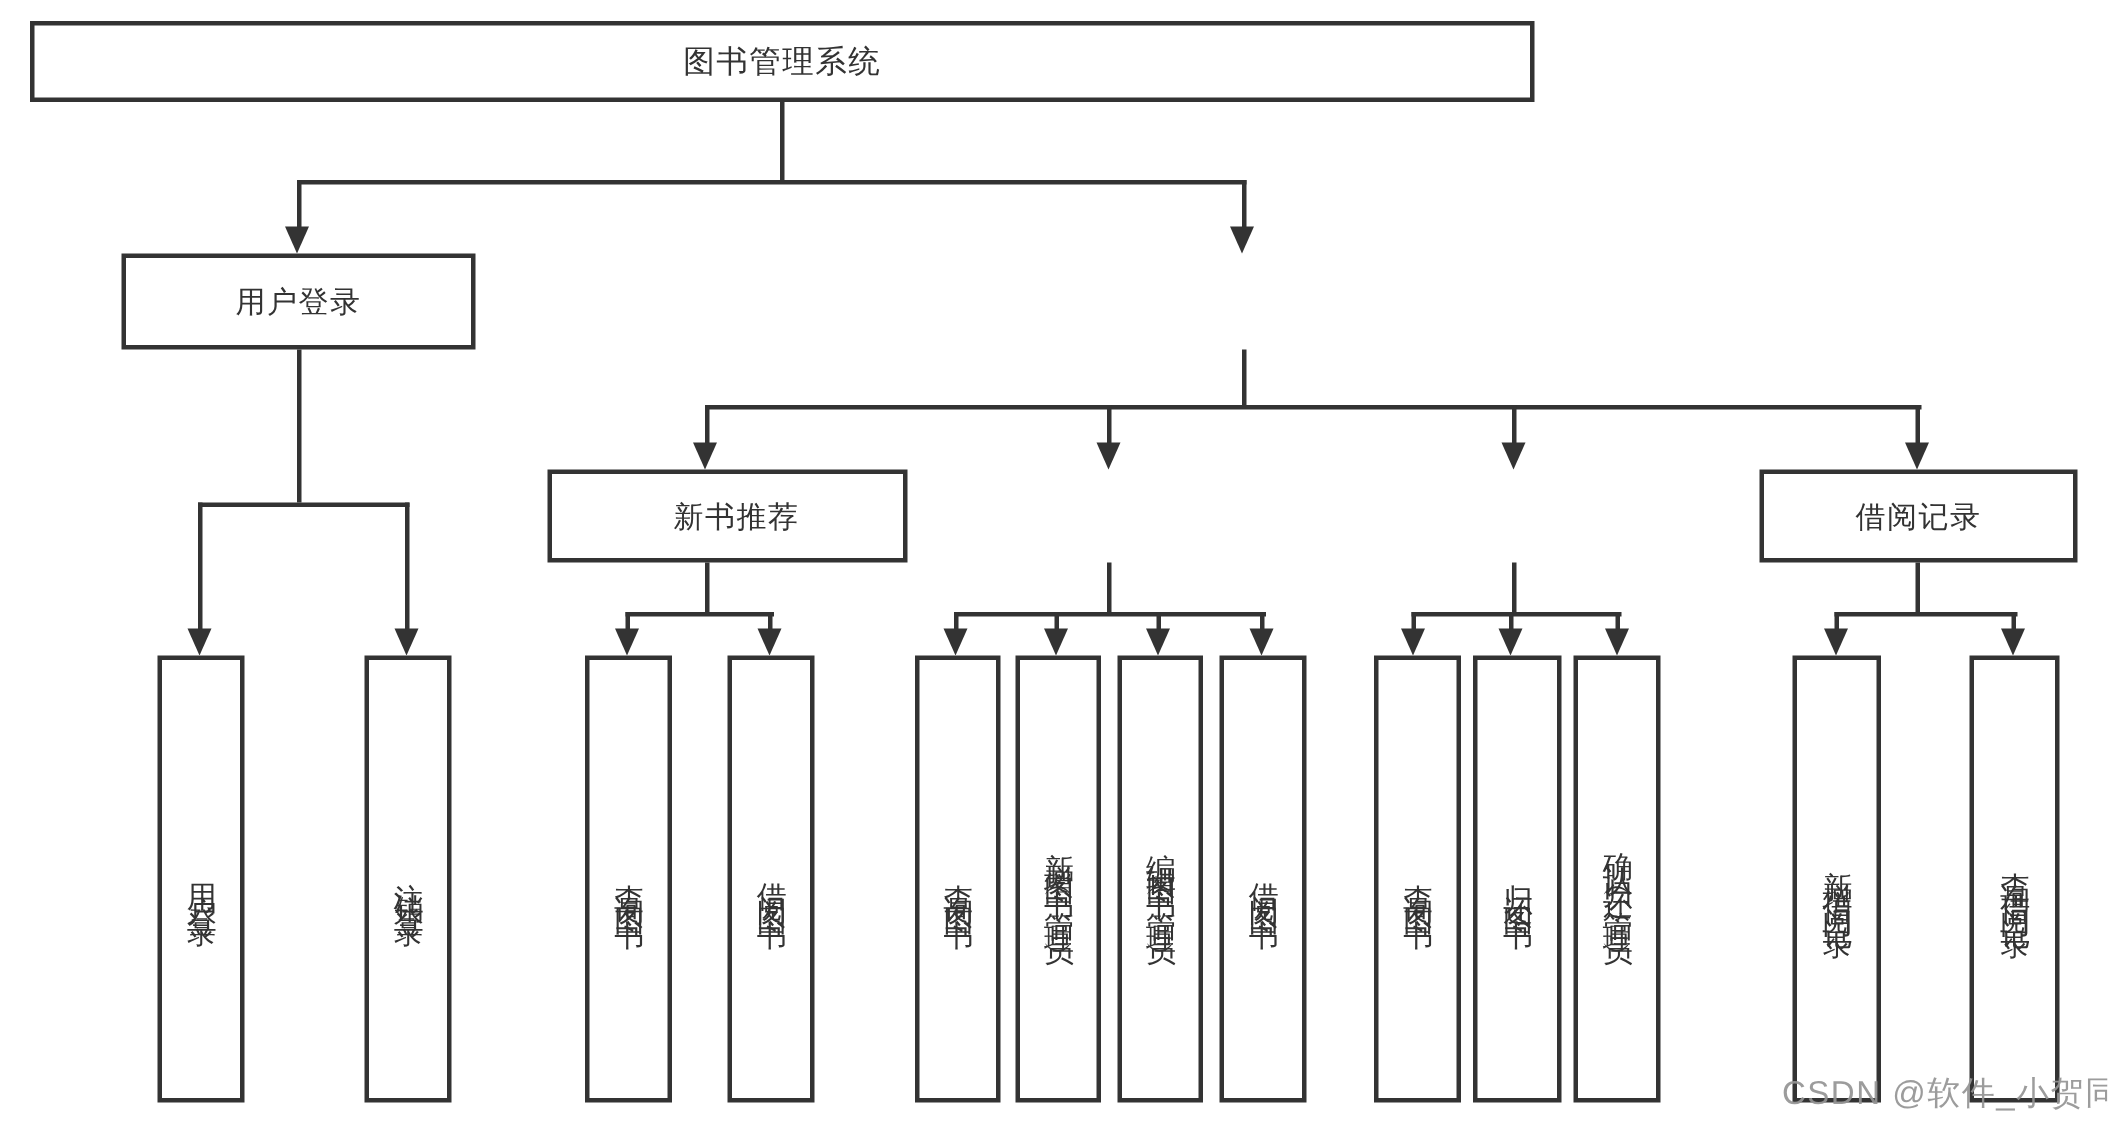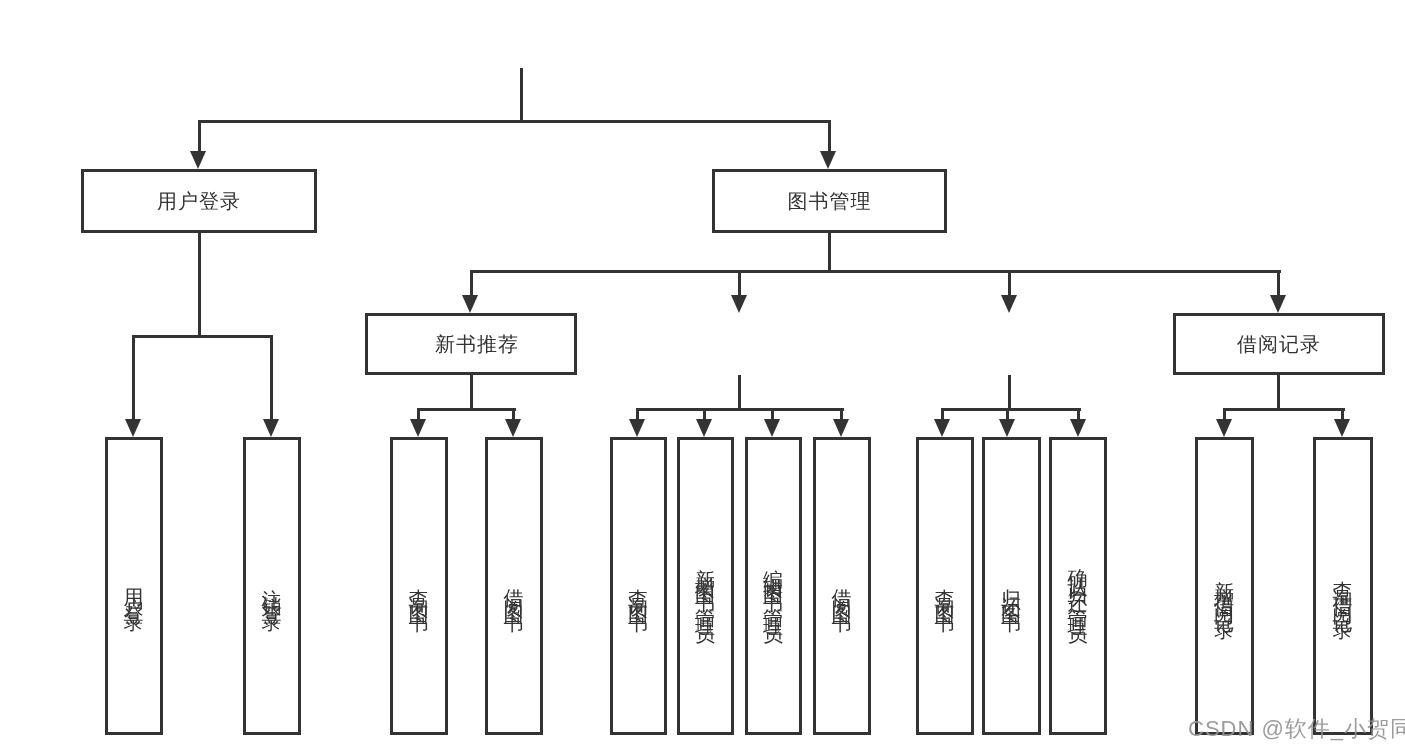--- a/index.html
+++ b/index.html
@@ -48,54 +48,54 @@
     letter-spacing: 1px;
     white-space: nowrap;
     z-index: 5;
   }
 </style>
 </head>
 <body>
 
 <div id="stage">
 
+  <div class="box root-box" style="left:20px; top:14px; width:1003px; height:54px;">
+    <span>图书管理系统</span>
+  </div>
 
   <div class="vl" style="left:520px; top:68px; height:52px;"></div>
   <div class="hl" style="left:198px; top:120px; width:633px;"></div>
   <div class="vl" style="left:198px; top:120px; height:32px;"></div>
   <div class="ar" style="left:190px; top:151px;"></div>
   <div class="vl" style="left:828px; top:120px; height:32px;"></div>
   <div class="ar" style="left:820px; top:151px;"></div>
 
   <div class="box" style="left:81px; top:169px; width:236px; height:64px;">
     <span>用户登录</span>
-  </div>
-  <div class="box" style="left:712px; top:169px; width:235px; height:64px;">
-    <span>图书管理</span>
   </div>
 
   <div class="vl" style="left:198px; top:233px; height:102px;"></div>
   <div class="hl" style="left:132px; top:335px; width:141px;"></div>
   <div class="vl" style="left:132px; top:335px; height:85px;"></div>
   <div class="ar" style="left:125px; top:419px;"></div>
   <div class="vl" style="left:270px; top:335px; height:85px;"></div>
   <div class="ar" style="left:263px; top:419px;"></div>
 
   <div class="vl" style="left:828px; top:233px; height:37px;"></div>
   <div class="hl" style="left:470px; top:270px; width:811px;"></div>
   <div class="vl" style="left:470px; top:270px; height:26px;"></div>
   <div class="ar" style="left:462px; top:295px;"></div>
   <div class="vl" style="left:738px; top:270px; height:26px;"></div>
   <div class="ar" style="left:731px; top:295px;"></div>
   <div class="vl" style="left:1008px; top:270px; height:26px;"></div>
   <div class="ar" style="left:1001px; top:295px;"></div>
   <div class="vl" style="left:1277px; top:270px; height:26px;"></div>
   <div class="ar" style="left:1270px; top:295px;"></div>
 
-  <div class="box" style="left:365px; top:313px; width:212px; height:62px;padding-left:12px;">
+  <div class="box" style="left:365px; top:313px; width:240px; height:62px;padding-left:12px;">
     <span>新书推荐</span>
   </div>
   <div class="box" style="left:1173px; top:313px; width:212px; height:62px;">
     <span>借阅记录</span>
   </div>
 
   <div class="vl" style="left:470px; top:375px; height:33px;"></div>
   <div class="hl" style="left:417px; top:408px; width:99px;"></div>
   <div class="vl" style="left:417px; top:408px; height:13px;"></div>
   <div class="ar" style="left:410px; top:419px;"></div>

